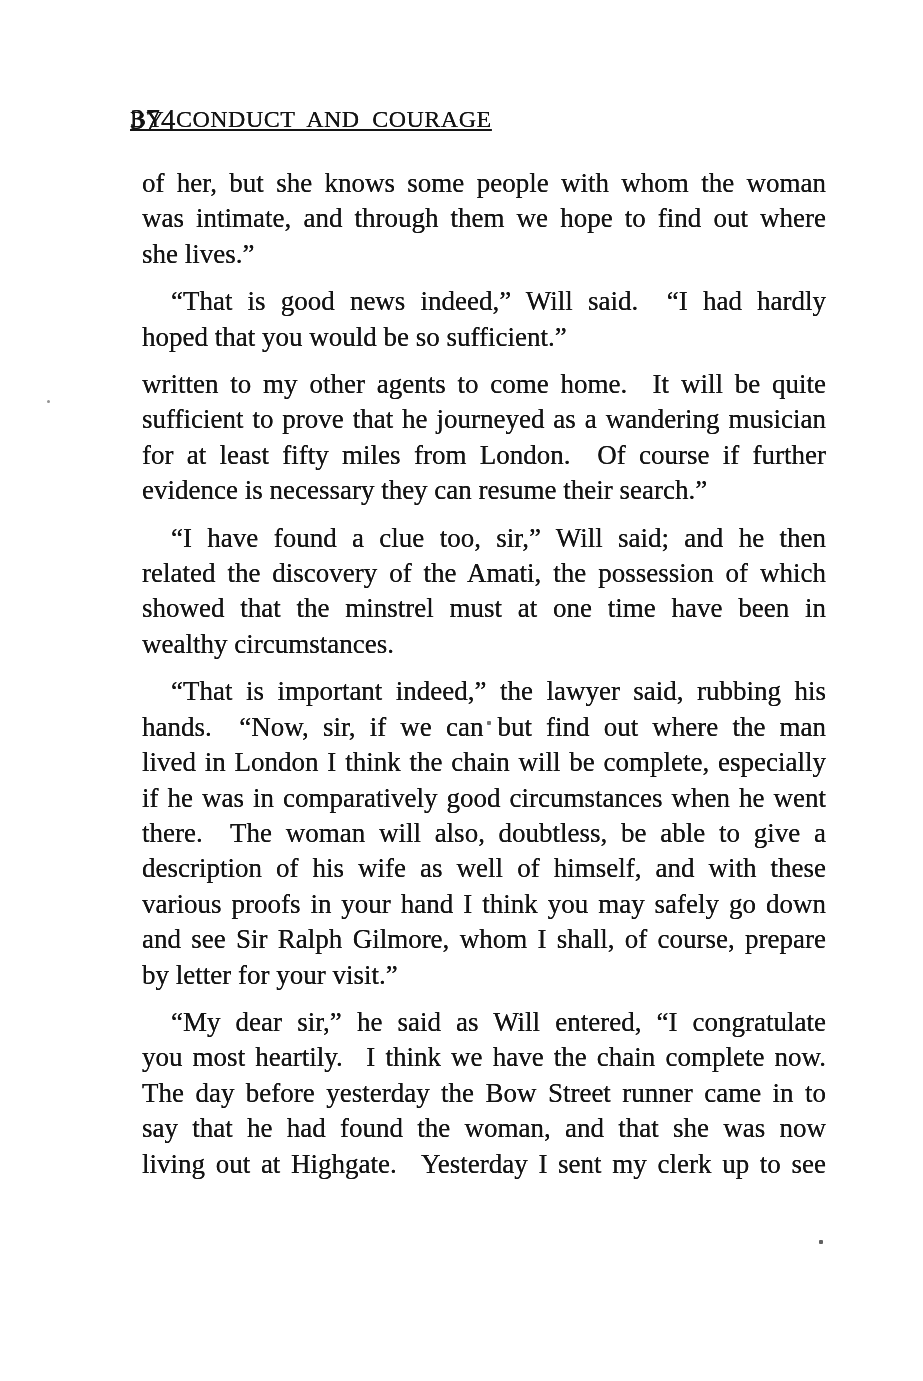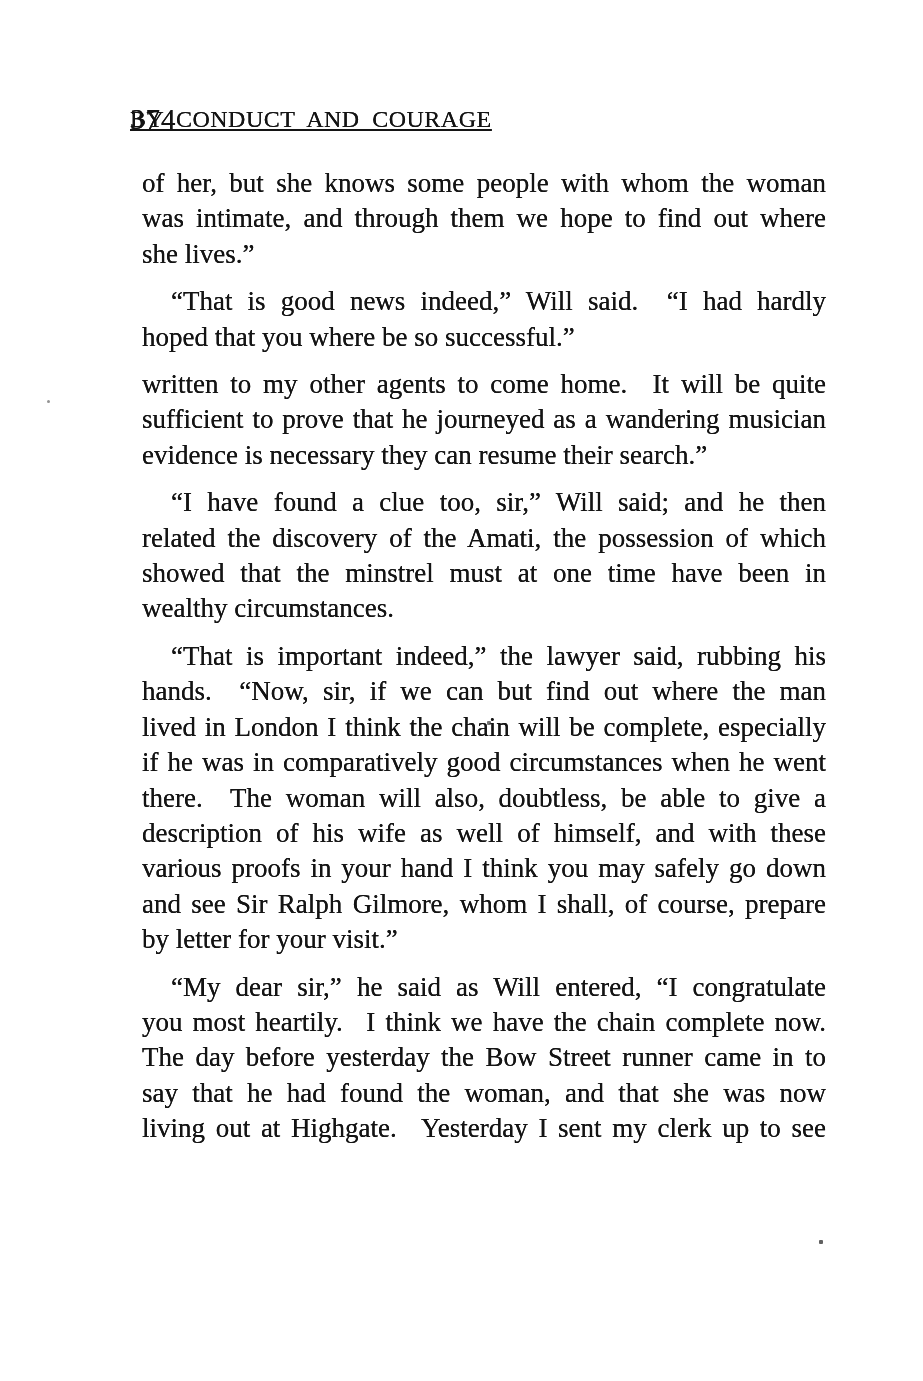--- a/index.html
+++ b/index.html
@@ -87,25 +87,26 @@
   </div>
 
   <div class="body-text" id="body-text">
       <div class="paragraph">
         <div class="line">of her, but she knows some people with whom the woman</div>
         <div class="line">was intimate, and through them we hope to find out where</div>
         <div class="line end">she lives.”</div>
       </div>
       <div class="paragraph">
         <div class="line indent">“That is good news indeed,” Will said.  “I had hardly</div>
-        <div class="line end">hoped that you where be so successful.”</div>
+        <div class="line end">hoped that you would be so sufficient.”</div>
       </div>
       <div class="paragraph">
         <div class="line">written to my other agents to come home.  It will be quite</div>
         <div class="line">sufficient to prove that he journeyed as a wandering musician</div>
+        <div class="line">for at least fifty miles from London.  Of course if further</div>
         <div class="line end">evidence is necessary they can resume their search.”</div>
       </div>
       <div class="paragraph">
         <div class="line indent">“I have found a clue too, sir,” Will said; and he then</div>
         <div class="line">related the discovery of the Amati, the possession of which</div>
         <div class="line">showed that the minstrel must at one time have been in</div>
         <div class="line end">wealthy circumstances.</div>
       </div>
       <div class="paragraph">
         <div class="line indent">“That is important indeed,” the lawyer said, rubbing his</div>

